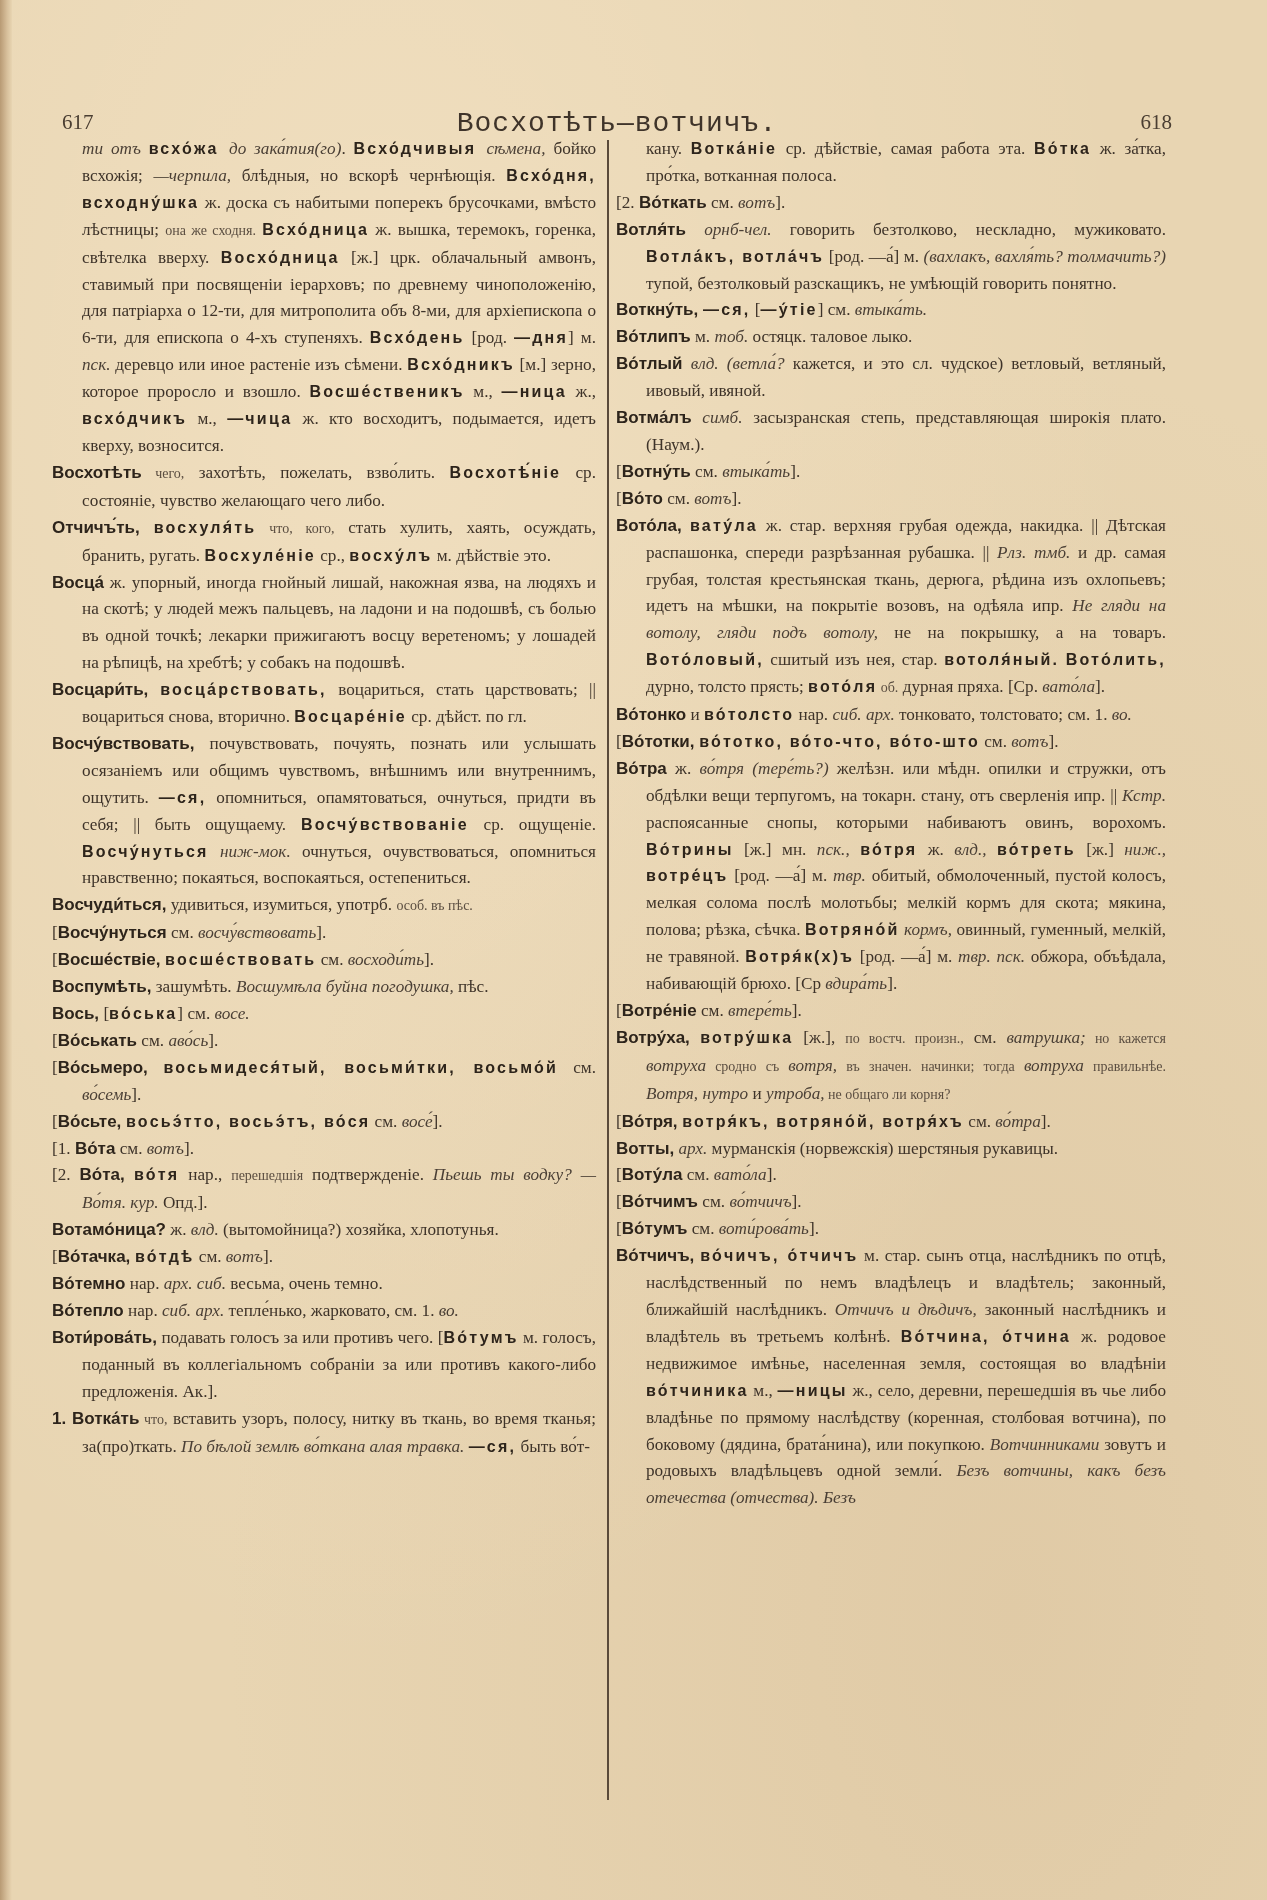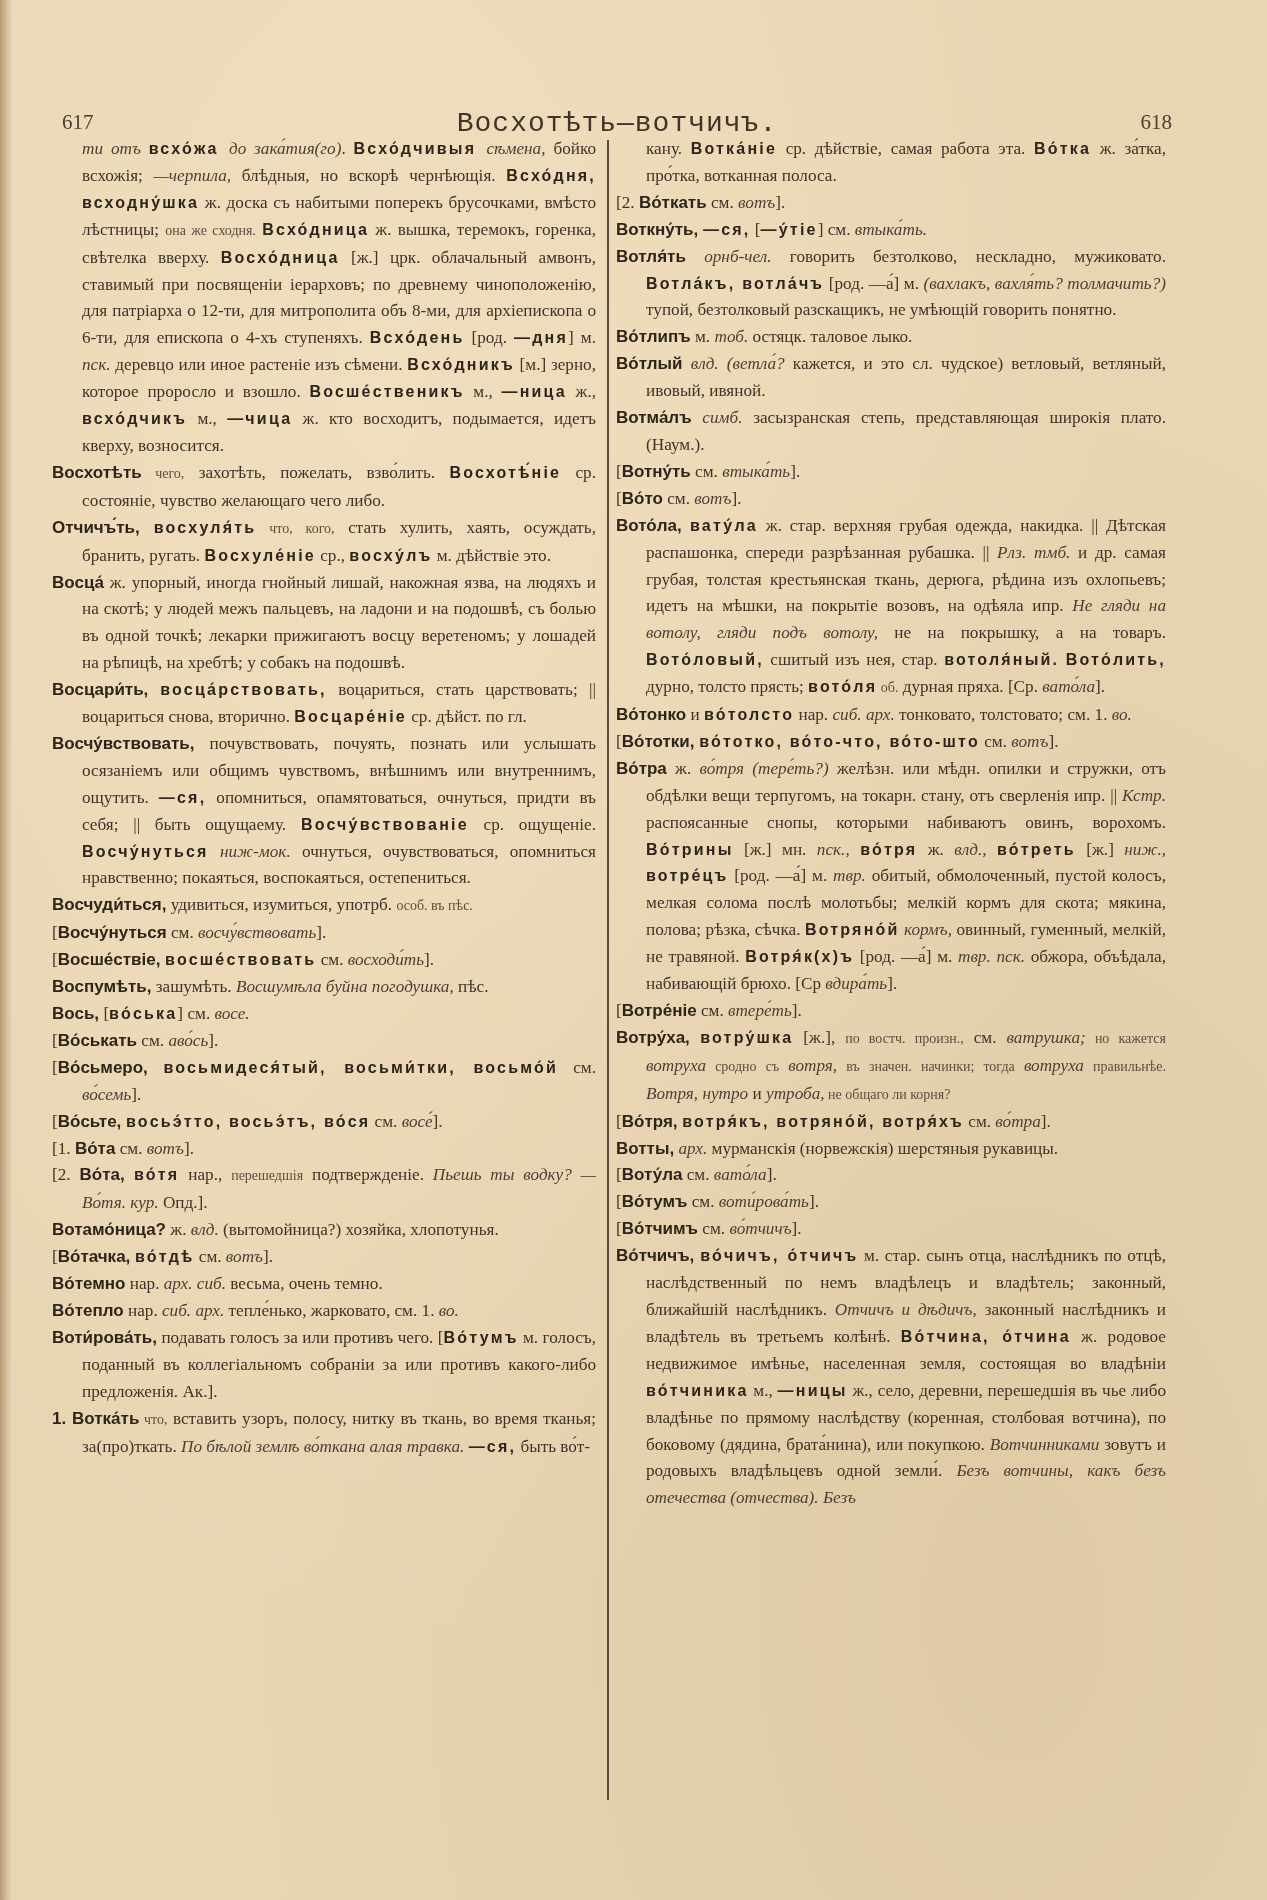--- a/index.html
+++ b/index.html
@@ -95,33 +95,33 @@
       <p class="entry"><span class="txt">[</span><span class="hw">Во́тачка, </span><span class="sub">во́тдѣ</span><span class="txt"> см. </span><span class="it">вотъ</span><span class="txt">].</span></p>
       <p class="entry"><span class="hw">Во́темно</span><span class="txt"> нар. </span><span class="it">арх. сиб.</span><span class="txt"> весьма, очень темно.</span></p>
       <p class="entry"><span class="hw">Во́тепло</span><span class="txt"> нар. </span><span class="it">сиб. арх.</span><span class="txt"> тепле́нько, жарковато, см. 1. </span><span class="it">во.</span></p>
       <p class="entry"><span class="hw">Воти́рова́ть,</span><span class="txt"> подавать голосъ за или противъ чего. [</span><span class="sub">Во́тумъ</span><span class="txt"> м. голосъ, поданный въ коллегіальномъ собраніи за или противъ какого-либо предложенія. Ак.].</span></p>
       <p class="entry"><span class="hw">1. Вотка́ть</span><span class="abbr"> что,</span><span class="txt"> вставить узоръ, полосу, нитку въ ткань, во время тканья; за(про)ткать. </span><span class="it">По бѣлой землѣ во́ткана алая травка.</span><span class="txt"> </span><span class="sub">—ся,</span><span class="txt"> быть во́т-</span></p>
     </div>
   <div class="divider"></div>
   <div class="column col-right" id="col-right">
       <p class="entry cont"><span class="txt">кану. </span><span class="sub">Вотка́ніе</span><span class="txt"> ср. дѣйствіе, самая работа эта. </span><span class="sub">Во́тка</span><span class="txt"> ж. за́тка, про́тка, вотканная полоса.</span></p>
       <p class="entry"><span class="txt">[2. </span><span class="hw">Во́ткать</span><span class="txt"> см. </span><span class="it">вотъ</span><span class="txt">].</span></p>
+      <p class="entry"><span class="hw">Вотля́ть</span><span class="it"> орнб-чел.</span><span class="txt"> говорить безтолково, нескладно, мужиковато. </span><span class="sub">Вотла́къ, вотла́чъ</span><span class="txt"> [род. —а́] м. </span><span class="it">(вахлакъ, вахля́ть? толмачить?)</span><span class="txt"> тупой, безтолковый разскащикъ, не умѣющій говорить понятно.</span></p>
       <p class="entry"><span class="hw">Воткну́ть, </span><span class="sub">—ся,</span><span class="txt"> [</span><span class="sub">—у́тіе</span><span class="txt">] см. </span><span class="it">втыка́ть.</span></p>
-      <p class="entry"><span class="hw">Вотля́ть</span><span class="it"> орнб-чел.</span><span class="txt"> говорить безтолково, нескладно, мужиковато. </span><span class="sub">Вотла́къ, вотла́чъ</span><span class="txt"> [род. —а́] м. </span><span class="it">(вахлакъ, вахля́ть? толмачить?)</span><span class="txt"> тупой, безтолковый разскащикъ, не умѣющій говорить понятно.</span></p>
       <p class="entry"><span class="hw">Во́тлипъ</span><span class="txt"> м. </span><span class="it">тоб.</span><span class="txt"> остяцк. таловое лыко.</span></p>
       <p class="entry"><span class="hw">Во́тлый</span><span class="it"> влд. (ветла́?</span><span class="txt"> кажется, и это сл. чудское) ветловый, ветляный, ивовый, ивяной.</span></p>
       <p class="entry"><span class="hw">Вотма́лъ</span><span class="it"> симб.</span><span class="txt"> засызранская степь, представляющая широкія плато. (Наум.).</span></p>
       <p class="entry"><span class="txt">[</span><span class="hw">Вотну́ть</span><span class="txt"> см. </span><span class="it">втыка́ть</span><span class="txt">].</span></p>
       <p class="entry"><span class="txt">[</span><span class="hw">Во́то</span><span class="txt"> см. </span><span class="it">вотъ</span><span class="txt">].</span></p>
       <p class="entry"><span class="hw">Вото́ла, </span><span class="sub">вату́ла</span><span class="txt"> ж. стар. верхняя грубая одежда, накидка. || Дѣтская распашонка, спереди разрѣзанная рубашка. || </span><span class="it">Рлз. тмб.</span><span class="txt"> и др. самая грубая, толстая крестьянская ткань, дерюга, рѣдина изъ охлопьевъ; идетъ на мѣшки, на покрытіе возовъ, на одѣяла ипр. </span><span class="it">Не гляди на вотолу, гляди подъ вотолу,</span><span class="txt"> не на покрышку, а на товаръ. </span><span class="sub">Вото́ловый,</span><span class="txt"> сшитый изъ нея, стар. </span><span class="sub">вотоля́ный.</span><span class="txt"> </span><span class="sub">Вото́лить,</span><span class="txt"> дурно, толсто прясть; </span><span class="sub">вото́ля</span><span class="abbr"> об.</span><span class="txt"> дурная пряха. [Ср. </span><span class="it">вато́ла</span><span class="txt">].</span></p>
       <p class="entry"><span class="hw">Во́тонко</span><span class="txt"> и </span><span class="sub">во́толсто</span><span class="txt"> нар. </span><span class="it">сиб. арх.</span><span class="txt"> тонковато, толстовато; см. 1. </span><span class="it">во.</span></p>
       <p class="entry"><span class="txt">[</span><span class="hw">Во́тотки, </span><span class="sub">во́тотко, во́то-что, во́то-што</span><span class="txt"> см. </span><span class="it">вотъ</span><span class="txt">].</span></p>
       <p class="entry"><span class="hw">Во́тра</span><span class="txt"> ж. </span><span class="it">во́тря (тере́ть?)</span><span class="txt"> желѣзн. или мѣдн. опилки и стружки, отъ обдѣлки вещи терпугомъ, на токарн. стану, отъ сверленія ипр. || </span><span class="it">Кстр.</span><span class="txt"> распоясанные снопы, которыми набиваютъ овинъ, ворохомъ. </span><span class="sub">Во́трины</span><span class="txt"> [ж.] мн. </span><span class="it">пск.,</span><span class="txt"> </span><span class="sub">во́тря</span><span class="txt"> ж. </span><span class="it">влд.,</span><span class="txt"> </span><span class="sub">во́треть</span><span class="txt"> [ж.] </span><span class="it">ниж.,</span><span class="txt"> </span><span class="sub">вотре́цъ</span><span class="txt"> [род. —а́] м. </span><span class="it">твр.</span><span class="txt"> обитый, обмолоченный, пустой колосъ, мелкая солома послѣ молотьбы; мелкій кормъ для скота; мякина, полова; рѣзка, сѣчка. </span><span class="sub">Вотряно́й</span><span class="it"> кормъ,</span><span class="txt"> овинный, гуменный, мелкій, не травяной. </span><span class="sub">Вотря́к(х)ъ</span><span class="txt"> [род. —а́] м. </span><span class="it">твр. пск.</span><span class="txt"> обжора, объѣдала, набивающій брюхо. [Ср </span><span class="it">вдира́ть</span><span class="txt">].</span></p>
       <p class="entry"><span class="txt">[</span><span class="hw">Вотре́ніе</span><span class="txt"> см. </span><span class="it">втере́ть</span><span class="txt">].</span></p>
       <p class="entry"><span class="hw">Вотру́ха, </span><span class="sub">вотру́шка</span><span class="txt"> [ж.], </span><span class="abbr">по востч. произн.,</span><span class="txt"> см. </span><span class="it">ватрушка;</span><span class="abbr"> но кажется </span><span class="it">вотруха</span><span class="abbr"> сродно съ </span><span class="it">вотря,</span><span class="abbr"> въ значен. начинки; тогда </span><span class="it">вотруха</span><span class="abbr"> правильнѣе. </span><span class="it">Вотря, нутро</span><span class="txt"> и </span><span class="it">утроба,</span><span class="abbr"> не общаго ли корня?</span></p>
       <p class="entry"><span class="txt">[</span><span class="hw">Во́тря, </span><span class="sub">вотря́къ, вотряно́й, вотря́хъ</span><span class="txt"> см. </span><span class="it">во́тра</span><span class="txt">].</span></p>
       <p class="entry"><span class="hw">Вотты,</span><span class="it"> арх.</span><span class="txt"> мурманскія (норвежскія) шерстяныя рукавицы.</span></p>
       <p class="entry"><span class="txt">[</span><span class="hw">Воту́ла</span><span class="txt"> см. </span><span class="it">вато́ла</span><span class="txt">].</span></p>
+      <p class="entry"><span class="txt">[</span><span class="hw">Во́тчимъ</span><span class="txt"> см. </span><span class="it">во́тчичъ</span><span class="txt">].</span></p>
       <p class="entry"><span class="txt">[</span><span class="hw">Во́тумъ</span><span class="txt"> см. </span><span class="it">воти́рова́ть</span><span class="txt">].</span></p>
-      <p class="entry"><span class="txt">[</span><span class="hw">Во́тчимъ</span><span class="txt"> см. </span><span class="it">во́тчичъ</span><span class="txt">].</span></p>
       <p class="entry"><span class="hw">Во́тчичъ, </span><span class="sub">во́чичъ, о́тчичъ</span><span class="txt"> м. стар. сынъ отца, наслѣдникъ по отцѣ, наслѣдственный по немъ владѣлецъ и владѣтель; законный, ближайшій наслѣдникъ. </span><span class="it">Отчичъ и дѣдичъ,</span><span class="txt"> законный наслѣдникъ и владѣтель въ третьемъ колѣнѣ. </span><span class="sub">Во́тчина, о́тчина</span><span class="txt"> ж. родовое недвижимое имѣнье, населенная земля, состоящая во владѣніи </span><span class="sub">во́тчиника</span><span class="txt"> м., </span><span class="sub">—ницы</span><span class="txt"> ж., село, деревни, перешедшія въ чье либо владѣнье по прямому наслѣдству (коренная, столбовая вотчина), по боковому (дядина, брата́нина), или покупкою. </span><span class="it">Вотчинниками</span><span class="txt"> зовутъ и родовыхъ владѣльцевъ одной земли́. </span><span class="it">Безъ вотчины, какъ безъ отечества (отчества). Безъ</span></p>
     </div>
 </div>
 
 </body></html>

